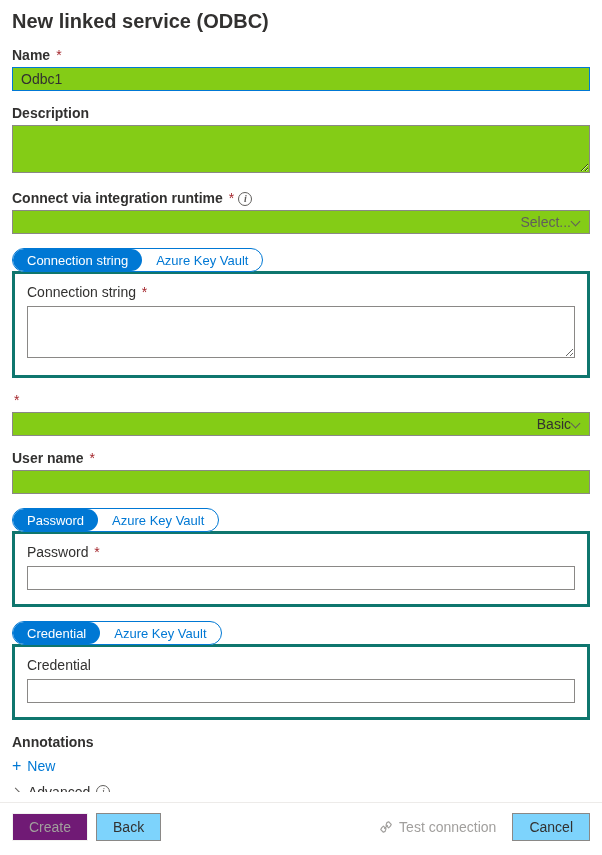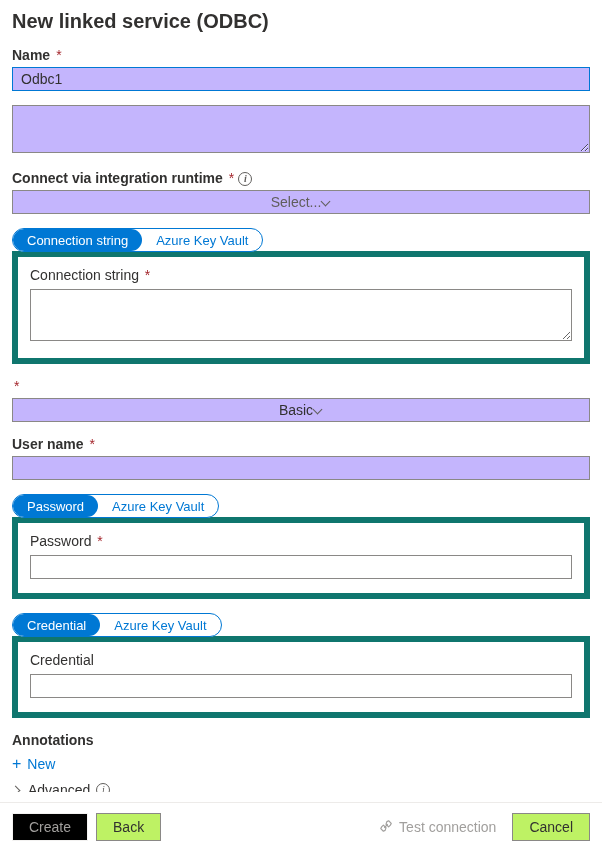--- a/index.html
+++ b/index.html
@@ -47,37 +47,37 @@
     align-items: center; justify-content: center;
     font-size: 10px;
     color: #605e5c;
     line-height: 1;
     font-family: Georgia, serif;
     font-style: italic;
   }
   input.text-input, textarea.text-area, .select {
     width: 100%;
     border: 1px solid #8a8886;
-    background: #c4b5fd;
+    background: #84cc16;
     font-family: inherit;
     font-size: 14px;
     color: #323130;
     padding: 4px 8px;
   }
   input.text-input { height: 24px; }
   input.text-input.focused {
     border: 1px solid #0078d4;
     outline: none;
   }
   textarea.text-area { height: 48px; resize: both; }
   .select {
     height: 24px;
     display: flex;
     align-items: center;
-    justify-content: center;
+    justify-content: flex-end;
     cursor: pointer;
   }
   .select .placeholder { color: #605e5c; }
   .select .value { color: #323130; }
   .chevron {
     width: 10px; height: 10px;
     display: inline-block;
     position: relative;
   }
   .chevron::before {
@@ -112,21 +112,21 @@
     color: #0078d4;
     cursor: pointer;
     border-radius: 14px;
     white-space: nowrap;
   }
   .pill-tab.active {
     background: #0078d4;
     color: #fff;
   }
   .tab-panel {
-    border: 6px solid #0f766e;
+    border: 3px solid #0f766e;
     padding: 10px 12px 14px 12px;
     position: relative;
   }
   .panel-label {
     font-size: 14px;
     margin-bottom: 6px;
   }
   .panel-textarea {
     width: 100%;
     height: 52px;
@@ -173,33 +173,33 @@
   }
   .footer-left, .footer-right {
     display: flex; gap: 8px; align-items: center;
   }
   button.btn {
     font-family: inherit;
     font-size: 14px;
     height: 28px;
     padding: 0 16px;
     border: 1px solid #8a8886;
-    background: #bef264;
+    background: #7dd3fc;
     cursor: pointer;
     color: #323130;
   }
   button.btn.disabled {
-    background: #000000;
+    background: #701a75;
     border: 1px solid #f3f2f1;
     color: #a19f9d;
     cursor: default;
   }
   .test-conn {
     display: inline-flex;
-    align-items: flex-start;
+    align-items: center;
     gap: 6px;
     color: #a19f9d;
     font-size: 14px;
     padding: 0 8px;
   }
   .link-icon {
     width: 14px; height: 14px;
     display:inline-block;
   }
   .link-icon svg { width:14px; height:14px; }
@@ -215,20 +215,23 @@
     <div class="field">
       <div class="field-label">
         <span>Name</span>
         <span class="req">*</span>
       </div>
       <input class="text-input focused" type="text" value="Odbc1" style="">
     </div>
 
     
     <div class="field">
+      <div class="field-label">
+        <span>Description</span>
+      </div>
       <textarea class="text-area" style=""></textarea>
     </div>
 
     
     <div class="field">
       <div class="field-label">
         <span>Connect via integration runtime</span>
         <span class="req">*</span>
         <span class="info-icon">i</span>
       </div>

